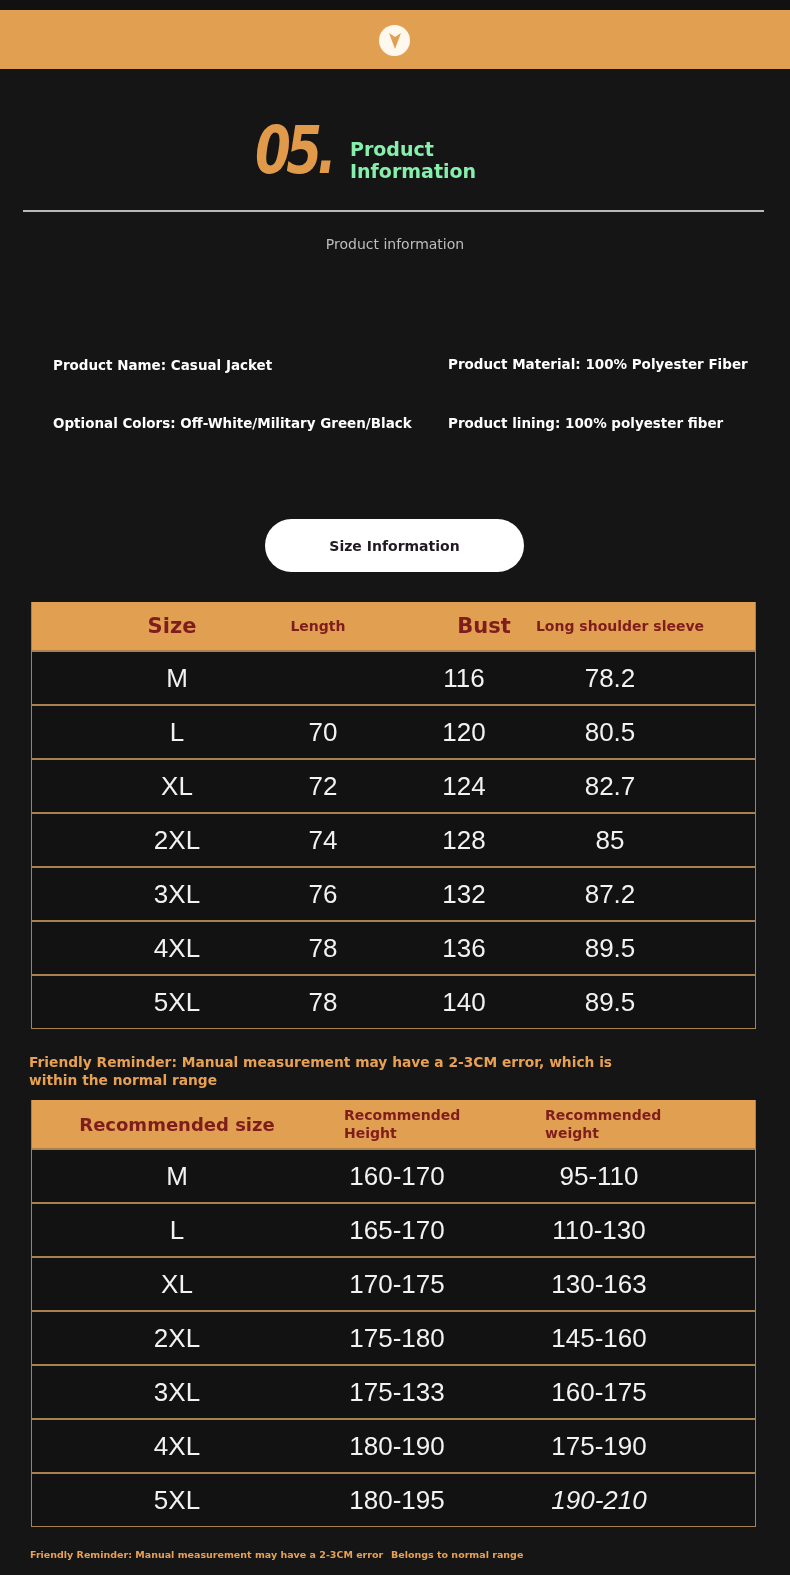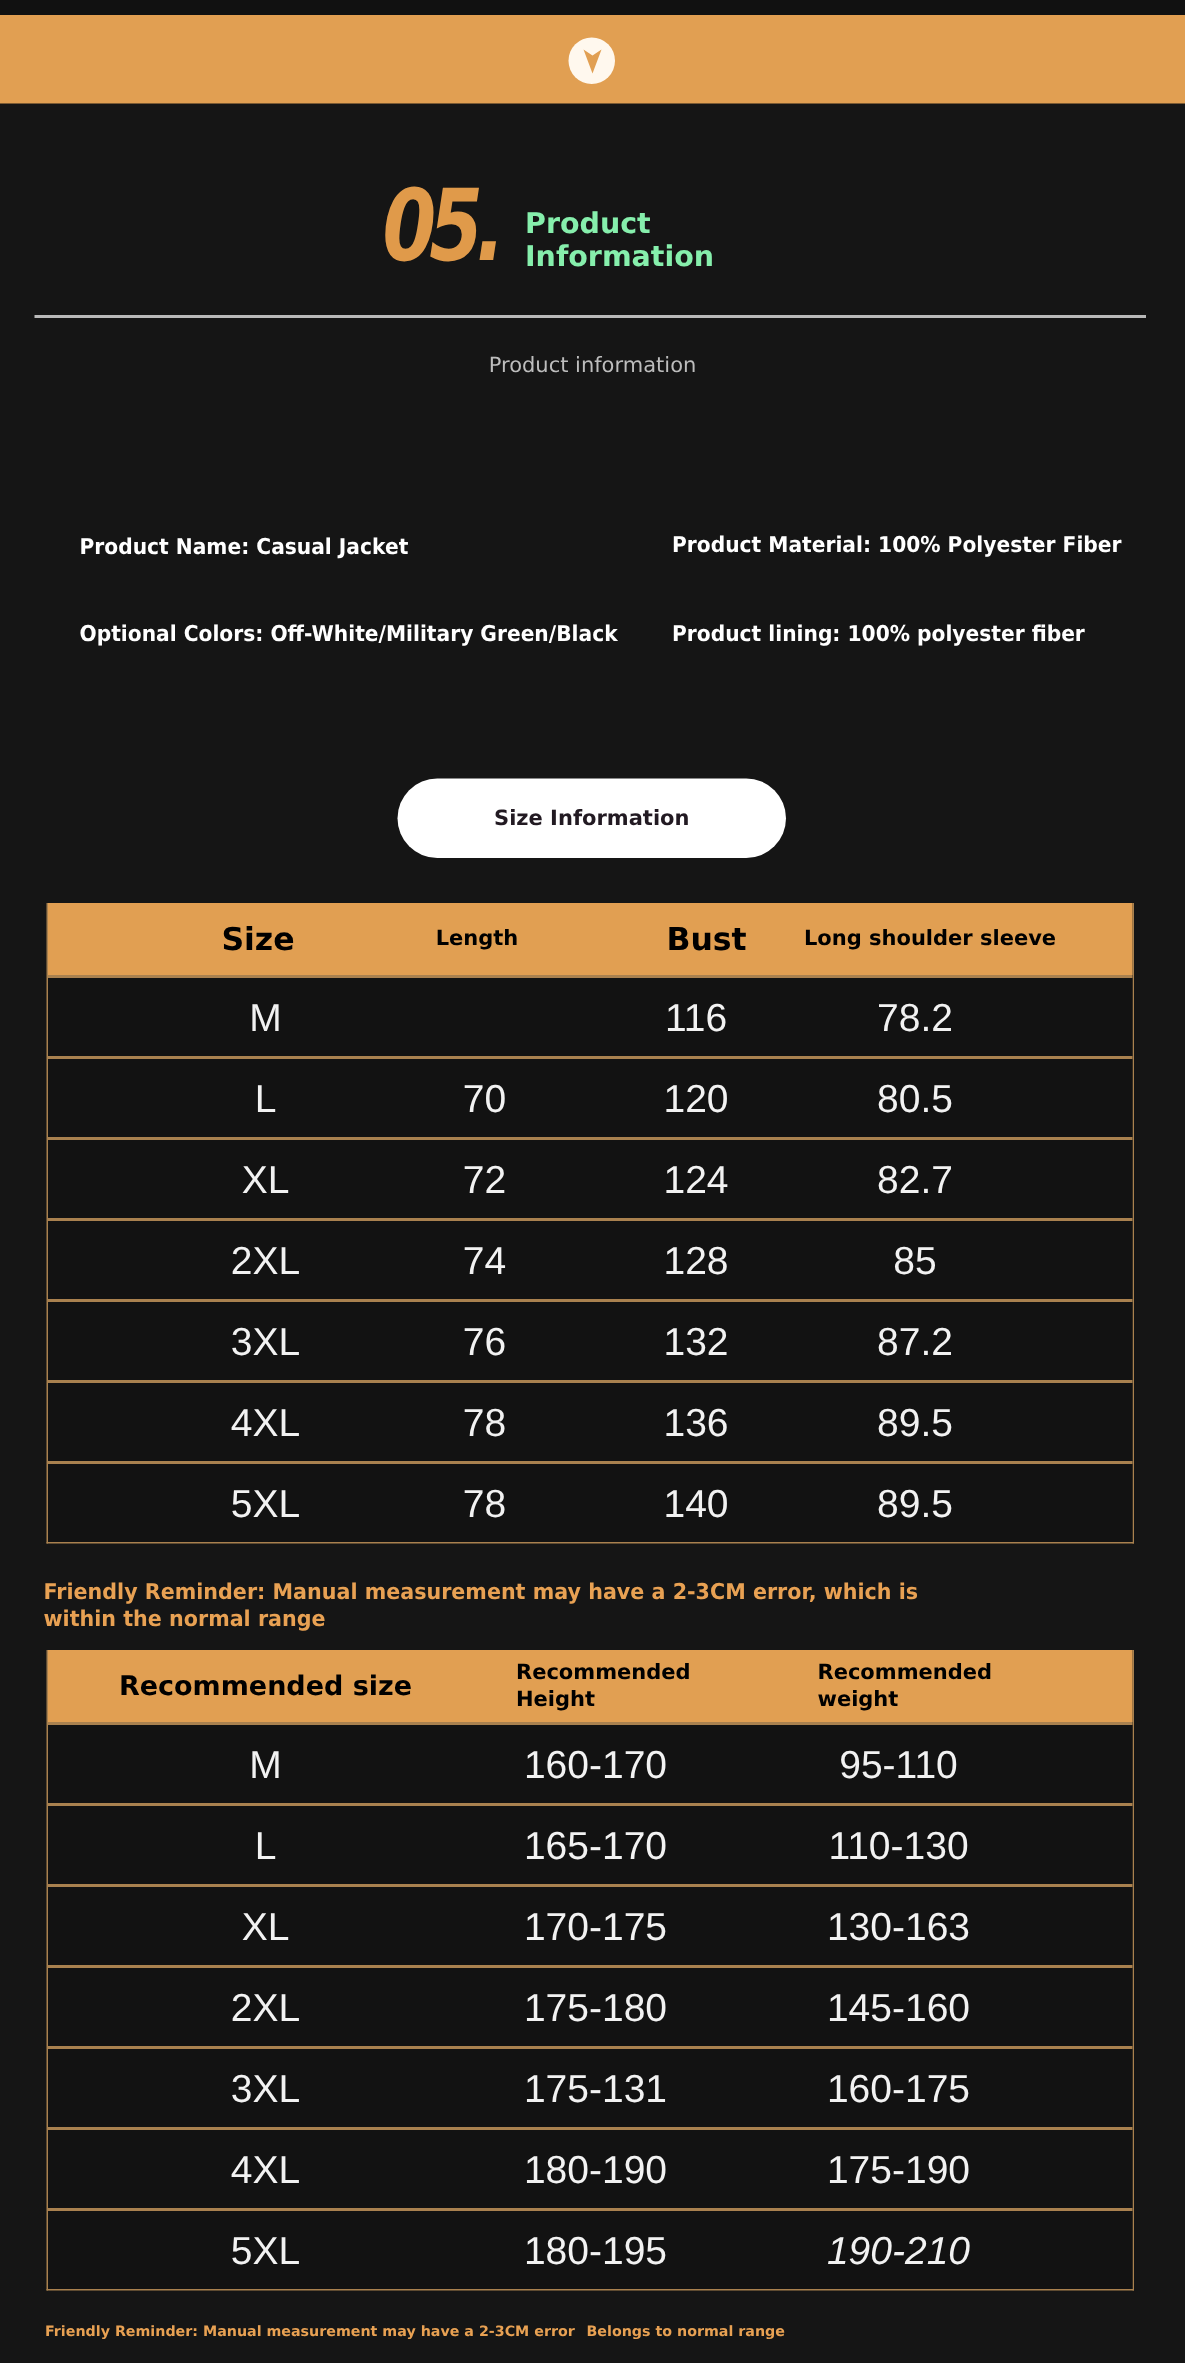--- a/index.html
+++ b/index.html
@@ -41,21 +41,21 @@
     font-size: 14.5px; color: #ffffff; white-space: nowrap;
     transform: scaleX(0.93); transform-origin: left center;
   }
   .size-pill {
     position: absolute; left: 265px; top: 519px; width: 259px; height: 53px;
     border-radius: 27px; background: #ffffff;
     display: flex; align-items: center; justify-content: center;
     font-family: "DejaVu Sans", sans-serif; font-weight: bold; font-size: 14px; color: #221a22;
   }
   .table { position: absolute; left: 31px; width: 723px; border: 1px solid #a9814f; border-top: none; }
-  .thead { background: #e19f52; position: relative; color: #000000; font-family: "DejaVu Sans", sans-serif; font-weight: bold; }
+  .thead { background: #e19f52; position: relative; color: #7f1d1d; font-family: "DejaVu Sans", sans-serif; font-weight: bold; }
   .row { position: relative; border-top: 2px solid #a9814f; background: #121212; color: #f2f2f2; font-size: 26px; }
   .cell { position: absolute; top: 0; height: 100%; display: flex; align-items: center; justify-content: center; white-space: nowrap; }
   .reminder {
     position: absolute; left: 29px; top: 1053px; width: 620px;
     font-family: "DejaVu Sans", sans-serif; font-weight: bold; font-size: 14.5px; line-height: 18px;
     color: #e8a153; transform: scaleX(0.95); transform-origin: left top;
   }
   .footer-note {
     position: absolute; top: 1549px; font-family: "DejaVu Sans", sans-serif; font-weight: bold;
     font-size: 9.5px; color: #e8a153; white-space: nowrap;
@@ -89,21 +89,21 @@
 <div class="info" style="left:448px; top:415px;">Product lining: 100% polyester fiber</div>
 
 <div class="size-pill">
   <span>Size Information</span>
 </div>
 
 <div class="table" style="top:602px;">
   <div class="thead" style="height:48px;">
     <div class="cell" style="left:80px; width:120px; font-size:21px;">Size</div>
     <div class="cell" style="left:226px; width:120px; font-size:14px;">Length</div>
-    <div class="cell" style="left:379px; width:120px; font-size:21px;">Bust</div>
+    <div class="cell" style="left:392px; width:120px; font-size:21px;">Bust</div>
     <div class="cell" style="left:498px; width:180px; font-size:14px;">Long shoulder sleeve</div>
   </div>
   <div class="row" style="height:52px;">
     <div class="cell" style="left:85px; width:120px;">M</div>
     <div class="cell" style="left:231px; width:120px;margin-top:37px;">68</div>
     <div class="cell" style="left:372px; width:120px;">116</div>
     <div class="cell" style="left:518px; width:120px;">78.2</div>
   </div>
   <div class="row" style="height:52px;">
     <div class="cell" style="left:85px; width:120px;">L</div>
@@ -166,21 +166,21 @@
     <div class="cell" style="left:290px; width:150px;">170-175</div>
     <div class="cell" style="left:492px; width:150px;">130-163</div>
   </div>
   <div class="row" style="height:52px;">
     <div class="cell" style="left:85px; width:120px;">2XL</div>
     <div class="cell" style="left:290px; width:150px;">175-180</div>
     <div class="cell" style="left:492px; width:150px;">145-160</div>
   </div>
   <div class="row" style="height:52px;">
     <div class="cell" style="left:85px; width:120px;">3XL</div>
-    <div class="cell" style="left:290px; width:150px;">175-131</div>
+    <div class="cell" style="left:290px; width:150px;">175-133</div>
     <div class="cell" style="left:492px; width:150px;">160-175</div>
   </div>
   <div class="row" style="height:52px;">
     <div class="cell" style="left:85px; width:120px;">4XL</div>
     <div class="cell" style="left:290px; width:150px;">180-190</div>
     <div class="cell" style="left:492px; width:150px;">175-190</div>
   </div>
   <div class="row" style="height:52px;">
     <div class="cell" style="left:85px; width:120px;">5XL</div>
     <div class="cell" style="left:290px; width:150px;">180-195</div>

